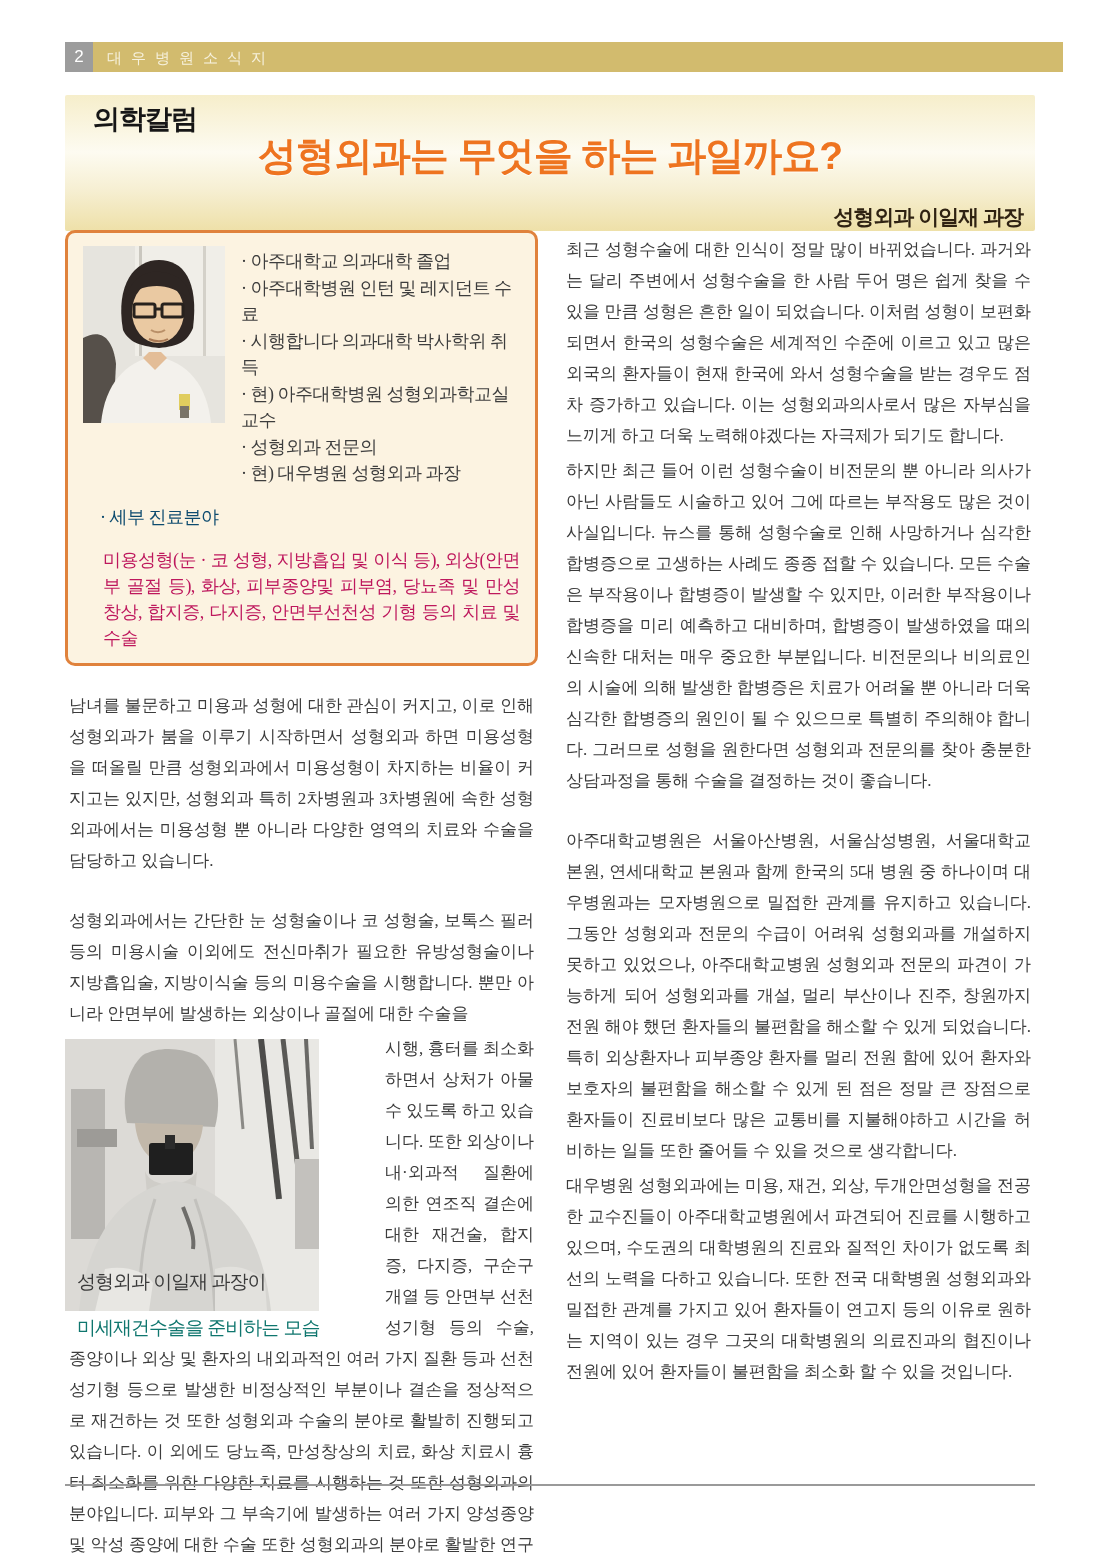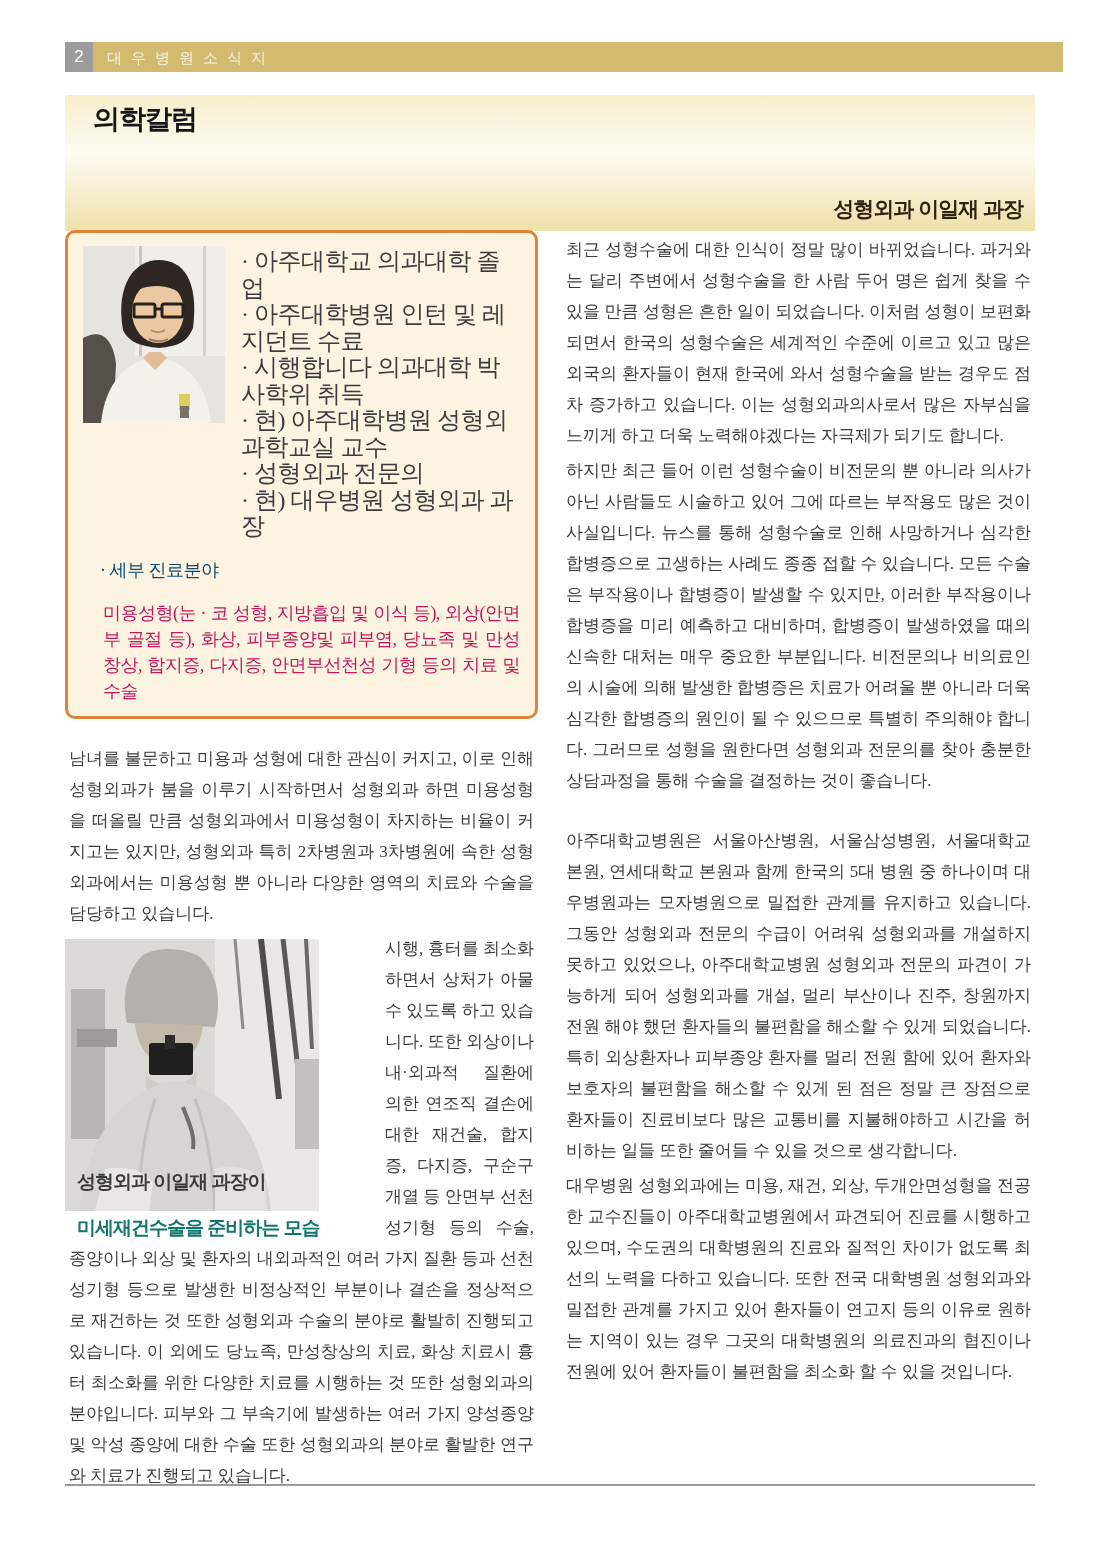--- a/index.html
+++ b/index.html
@@ -38,21 +38,21 @@
     font-family:"Liberation Sans","DejaVu Sans",sans-serif;
     font-weight:bold;font-size:27px;color:#161616;letter-spacing:-1px;
   }
   .article-title{
     position:absolute;left:0;top:34px;width:100%;text-align:center;
     font-family:"Liberation Sans","DejaVu Sans",sans-serif;
     font-weight:bold;font-size:39px;color:#ee7420;letter-spacing:-1px;
     text-shadow:0 1px 0 rgba(255,255,255,.8);
   }
   .byline{
-    position:absolute;right:12px;bottom:8px;
+    position:absolute;right:12px;bottom:0;
     font-family:"Liberation Sans","DejaVu Sans",sans-serif;
     font-weight:bold;font-size:21px;color:#2f2212;letter-spacing:-1px;
   }
   
   .columns{
     position:absolute;left:65px;top:230px;width:970px;
     display:flex;gap:24px;align-items:flex-start;
   }
   .col{width:473px;}
   .body-text{
@@ -66,35 +66,34 @@
     border:3px solid #e0823c;border-radius:10px;
     background:#fcf3e1;padding:13px 15px 12px 15px;
     margin-bottom:24px;
   }
   .profile-top{display:flex;}
   .portrait{
     width:142px;height:177px;flex:0 0 142px;overflow:hidden;background:#e6e4de;
   }
   .credentials{
     list-style:none;margin:2px 0 0 16px;padding:0;
-    font-size:24px;line-height:26.5px;color:#3d3d3d;letter-spacing:-0.5px;
+    font-size:18px;line-height:26.5px;color:#3d3d3d;letter-spacing:-0.5px;
   }
   .specialty{margin-top:12px;}
   .specialty-heading{
     margin:17px;font-size:18px;line-height:26px;color:#0c4a6e;letter-spacing:-0.5px;
   }
   .specialty-text{
     margin:0 0 0 20px;font-size:18px;line-height:26px;color:#be185d;
     text-align:justify;word-break:break-all;letter-spacing:-0.5px;
   }
   
   .surgery-figure{
     float:left;width:300px;margin:6px 20px 2px 0;
     position:relative;
-    font-weight:bold;
   }
   .surgery-photo{width:254px;height:272px;display:block;background:#dcdad6;}
   .photo-cap-overlay{
     position:absolute;left:12px;top:230px;
     font-family:"Liberation Sans","DejaVu Sans",sans-serif;
     font-size:19px;color:#3a3a3a;letter-spacing:-1px;
   }
   .photo-cap-below{
     margin:4px 0 0 12px;
     font-family:"Liberation Sans","DejaVu Sans",sans-serif;
@@ -111,20 +110,21 @@
 
 <div class="page">
 
   <div class="header-bar">
     <div class="page-num">2</div>
     <div class="newsletter-title">대우병원소식지</div>
   </div>
 
   <div class="title-box">
     <div class="column-label">의학칼럼</div>
+    <div class="article-title">성형외과는 무엇을 하는 과일까요?</div>
     <div class="byline">성형외과 이일재 과장</div>
   </div>
 
   <div class="columns">
 
     <div class="col">
 
       <div class="profile-box">
         <div class="profile-top">
           <div class="portrait">
@@ -157,20 +157,21 @@
             <li>· 현) 대우병원 성형외과 과장</li>
           </ul>
         </div>
         <div class="specialty">
           <p class="specialty-heading">· 세부 진료분야</p>
           <p class="specialty-text">미용성형(눈 · 코 성형, 지방흡입 및 이식 등), 외상(안면부 골절 등), 화상, 피부종양및 피부염, 당뇨족 및 만성 창상, 합지증, 다지증, 안면부선천성 기형 등의 치료 및 수술</p>
         </div>
       </div>
 
       <p class="body-text">남녀를 불문하고 미용과 성형에 대한 관심이 커지고, 이로 인해 성형외과가 붐을 이루기 시작하면서 성형외과 하면 미용성형을 떠올릴 만큼 성형외과에서 미용성형이 차지하는 비율이 커지고는 있지만, 성형외과 특히 2차병원과 3차병원에 속한 성형외과에서는 미용성형 뿐 아니라 다양한 영역의 치료와 수술을 담당하고 있습니다.</p>
+      <p class="body-text gap-before">성형외과에서는 간단한 눈 성형술이나 코 성형술, 보톡스 필러 등의 미용시술 이외에도 전신마취가 필요한 유방성형술이나 지방흡입술, 지방이식술 등의 미용수술을 시행합니다. 뿐만 아니라 안면부에 발생하는 외상이나 골절에 대한 수술을</p>
 
       <figure class="surgery-figure" style="margin-left:0;">
         <svg class="surgery-photo" viewBox="0 0 254 272" xmlns="http://www.w3.org/2000/svg">
           <rect width="254" height="272" fill="#dcdad6"></rect>
           <rect x="150" y="0" width="104" height="272" fill="#e9e8e4"></rect>
           <line x1="196" y1="0" x2="214" y2="160" stroke="#4d4c4a" stroke-width="6"></line>
           <line x1="218" y1="0" x2="233" y2="130" stroke="#5a5956" stroke-width="5"></line>
           <line x1="241" y1="0" x2="247" y2="110" stroke="#6a6966" stroke-width="4"></line>
           <line x1="170" y1="0" x2="178" y2="90" stroke="#8b8a86" stroke-width="3"></line>
           <rect x="230" y="120" width="24" height="90" fill="#c3c1bd"></rect>

